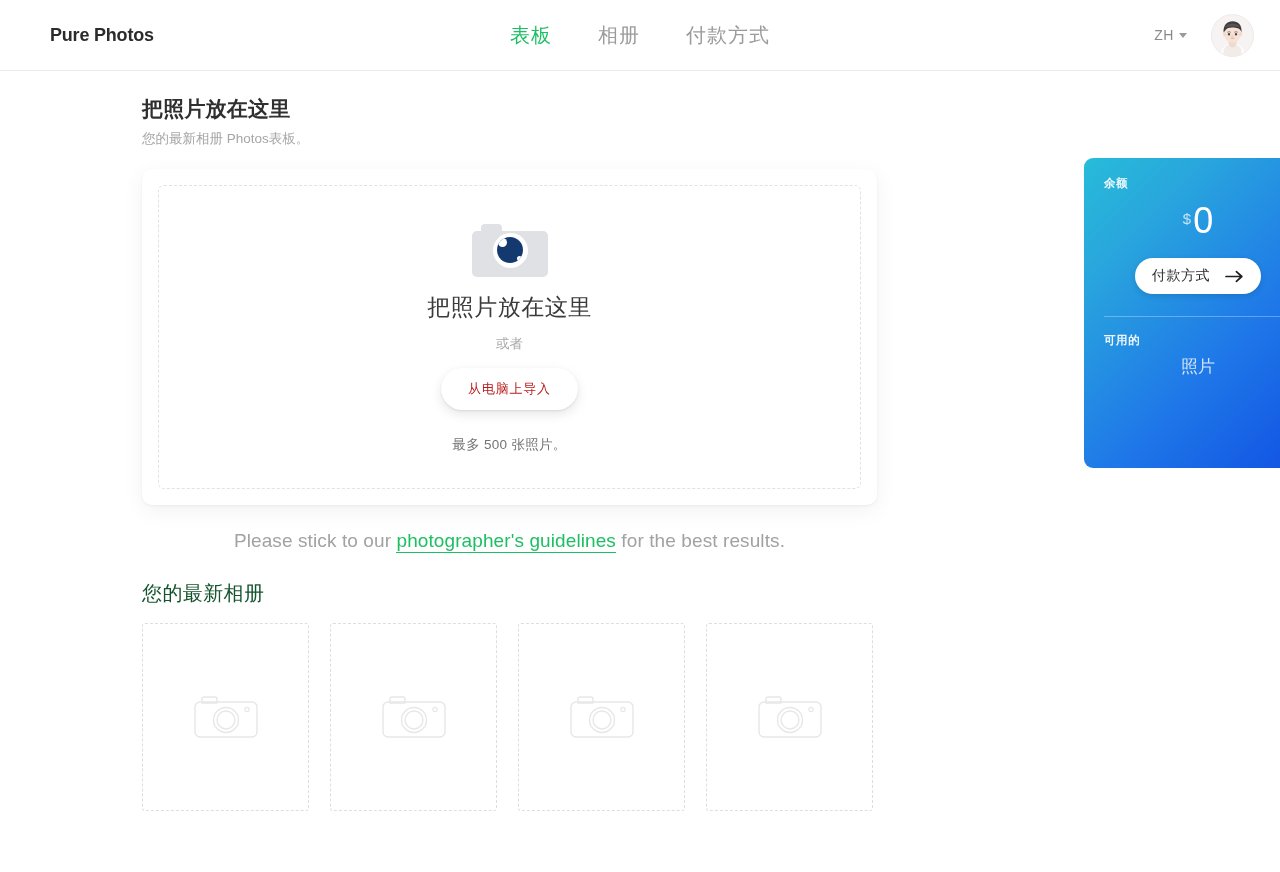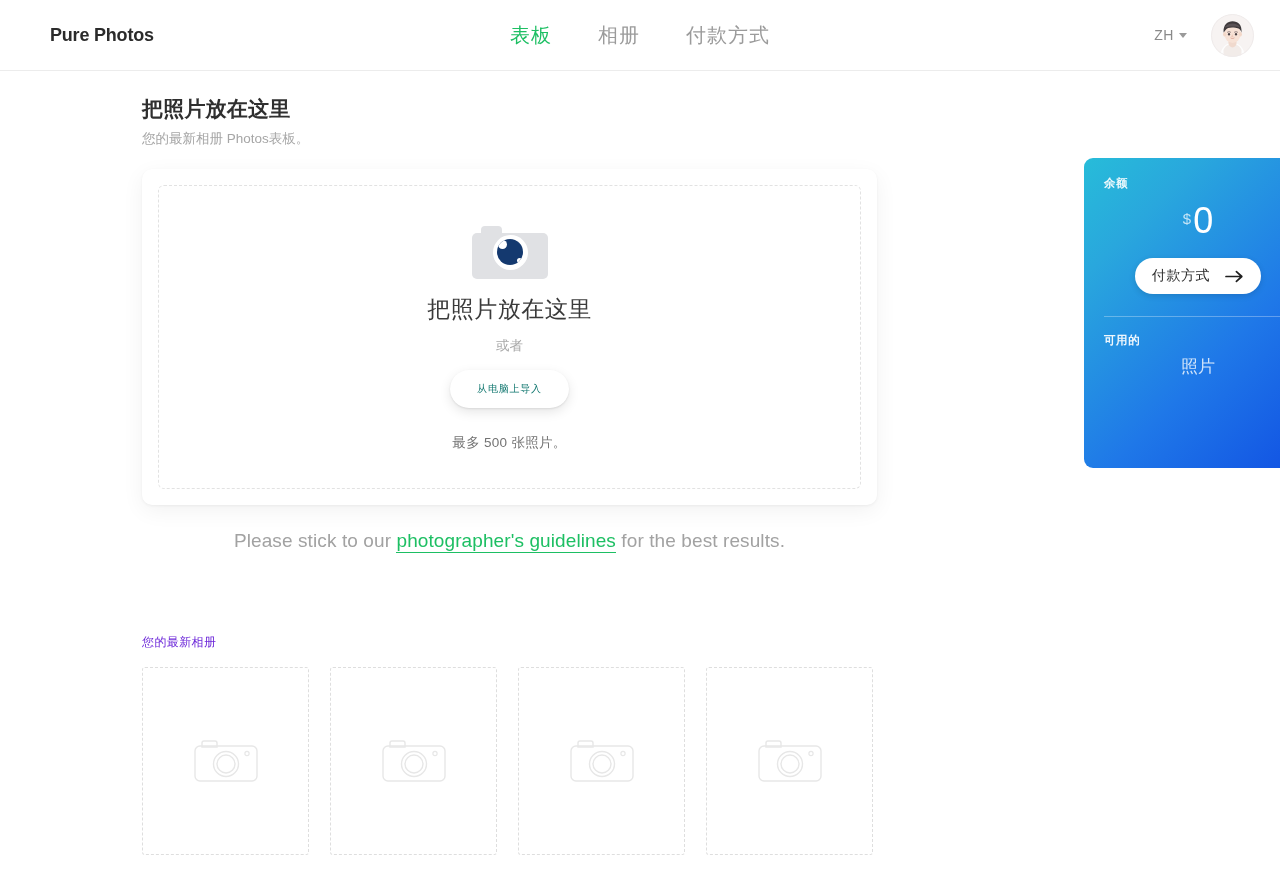--- a/index.html
+++ b/index.html
@@ -202,22 +202,22 @@
     margin-top: 12px;
     font-size: 13.5px;
     color: #a9a9a9;
   }
   .drop-btn {
     margin-top: 15px;
     background: #ffffff;
     border: none;
     border-radius: 22px;
     padding: 12px 27px;
-    font-size: 10px;
-    color: #0f766e;
+    font-size: 13px;
+    color: #b91c1c;
     letter-spacing: 0.8px;
     font-family: inherit;
     box-shadow: 0 1px 2px rgba(0,0,0,.09), 0 4px 12px rgba(0,0,0,.10);
     cursor: pointer;
   }
   .drop-hint {
     margin-top: 26px;
     font-size: 13.5px;
     color: #737373;
     letter-spacing: 0.3px;
@@ -233,23 +233,23 @@
   .guidelines a {
     color: #1dbf63;
     text-decoration: none;
     border-bottom: 1.5px solid #1dbf63;
     padding-bottom: 1px;
     cursor: pointer;
   }
 
   
   .albums-title {
-    margin-top: 82px;
-    font-size: 12px;
-    color: #6d28d9;
+    margin-top: 28px;
+    font-size: 20px;
+    color: #14532d;
     font-weight: normal;
     letter-spacing: 0.4px;
   }
 
   .albums-grid {
     margin-top: 16px;
     display: flex;
     gap: 21px;
   }
   .album {

